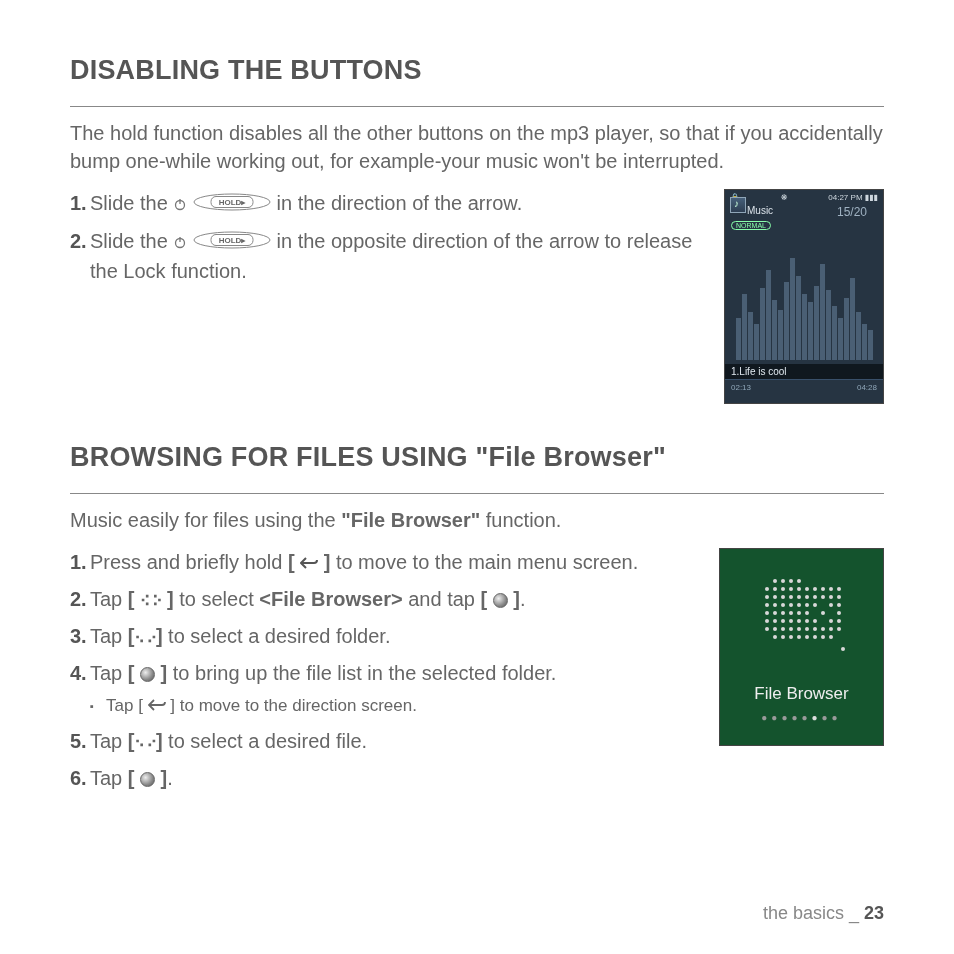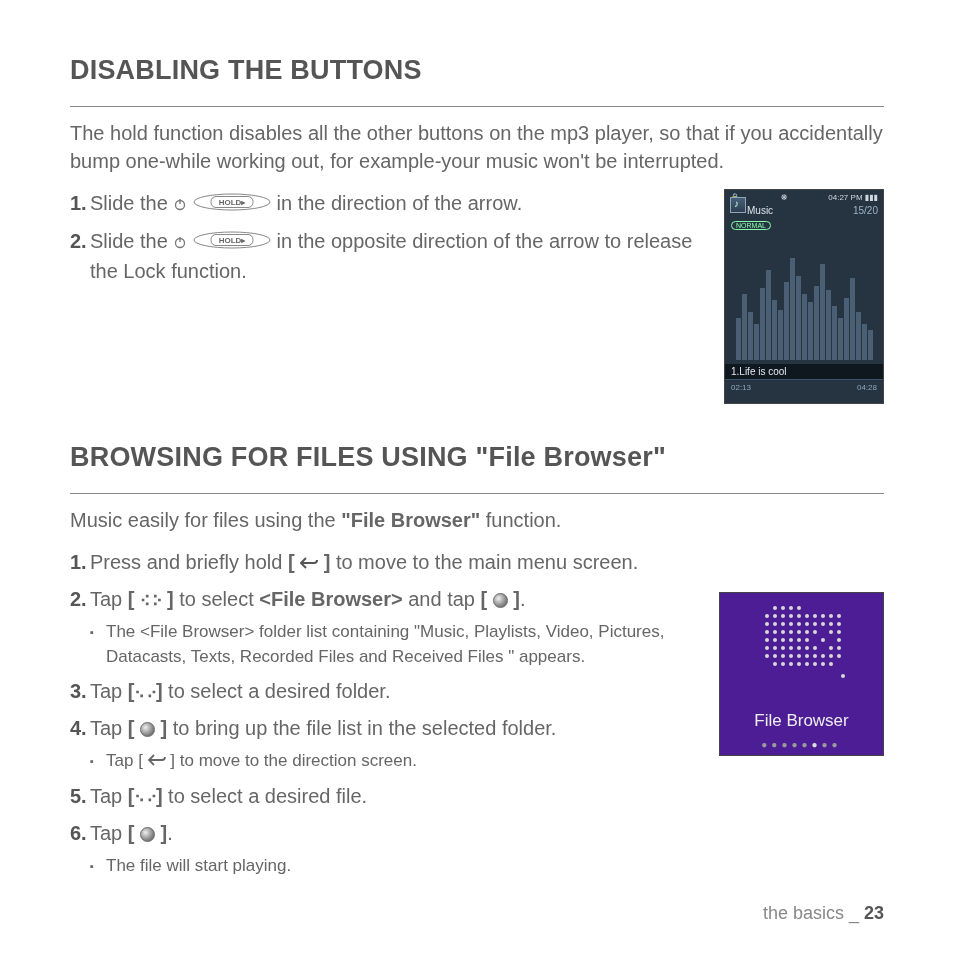--- a/index.html
+++ b/index.html
@@ -18,27 +18,27 @@
   .hold-switch { display: inline-block; vertical-align: middle; text-align: right; }
   .sec2 { margin-top: 38px; }
   .footer { position: absolute; bottom: 30px; right: 70px; font-size: 18px; color: #888; }
   .footer b { color: #555; }
   
   .device-music { width: 160px; height: 215px; background: #263442; border: 1px solid #444; position: relative; font-size: 9px; color: #cfd8df; }
   .dm-top { display: flex; justify-content: space-between; align-items: center; padding: 3px 5px; font-size: 8px; }
   .dm-title { font-size: 10px; padding: 0 5px 2px 22px; position: relative; color: #dbe3ea; }
   .dm-title:before { content: ""; position: absolute; left: 5px; top: -8px; width: 14px; height: 14px; border: 1px solid #8fa6b8; background: linear-gradient(#46607a,#2d3e52); }
   .dm-title:after { content: "♪"; position: absolute; left: 9px; top: -7px; font-size: 10px; color: #cfd; }
-  .dm-track-num { position: absolute; right: 5px; top: 15px; font-size: 10px; color: #9fb2c2; }
+  .dm-track-num { position: absolute; right: 16px; top: 15px; font-size: 12px; color: #9fb2c2; }
   .dm-eq { height: 120px; margin: 8px 6px 4px 6px; display: flex; align-items: flex-end; gap: 1px; justify-content: center; }
   .dm-eq span { width: 5px; background: #4a5f74; display: block; }
   .dm-song { padding: 2px 6px; background: #10181f; font-size: 10px; color: #e0e8ef; }
   .dm-times { display: flex; justify-content: space-between; padding: 3px 6px 2px; font-size: 8px; color: #8fa6b8; border-top: 1px solid #39506a; }
   .repeat { display:inline-block; border:1px solid #8fa; border-radius:6px; padding:0 4px; font-size:7px; color:#8fa; }
-  .device-fb { width: 165px; height: 164px; background: #4c1d95; border: 1px solid #444; display: flex; flex-direction: column; align-items: center; justify-content: center; color: #e8e8e8; margin-top: 44px; }
+  .device-fb { width: 165px; height: 198px; background: #14532d; border: 1px solid #444; display: flex; flex-direction: column; align-items: center; justify-content: center; color: #e8e8e8; }
   .fb-icon { width: 110px; height: 95px; position: relative; margin-bottom: 18px; }
   .fb-label { font-size: 17px; color: #eee; margin-bottom: 8px; }
   .fb-dots { font-size: 10px; letter-spacing: 4px; color: #9a9a9a; }
   .fb-dots .active { color: #ddd; }
   .back-icon { display:inline-block; width:18px; height:14px; }
   .circle-icon { display:inline-block; width:15px; height:15px; border-radius:50%; background: radial-gradient(circle at 35% 35%, #eee, #888 60%, #555); border:1px solid #666; vertical-align:-2px;}
   .dots-lr { display:inline-block; font-size:14px; letter-spacing:-1px; vertical-align:middle; }
 </style>
 </head>
 <body>
@@ -140,23 +140,20 @@
       <ol>
         <li>
           <span class="num">1.</span>
           <span>Press and briefly hold </span><b>[ <span class="back-icon"><svg width="18" height="12" viewBox="0 0 18 12">
                   <path d="M6 1 L1 6 L6 11 M1 6 H14 Q17 6 17 3" fill="none" stroke="#555" stroke-width="2" stroke-linejoin="round"></path>
                 </svg></span> ]</b><span> to move to the main menu screen.</span>
         </li>
         <li>
           <span class="num">2.</span>
           <span>Tap </span><b>[ <span class="dots-lr">⠪ ⠕</span> ]</b><span> to select </span><b>&lt;File Browser&gt;</b><span> and tap </span><b>[ <span class="circle-icon"></span> ]</b><span>.</span>
-          <ul class="sub">
-              <li>The &lt;File Browser&gt; folder list containing "Music, Playlists, Video, Pictures, Datacasts, Texts, Recorded Files and Received Files " appears.</li>
-            </ul>
         </li>
         <li>
           <span class="num">3.</span>
           <span>Tap </span><b>[<span class="dots-lr">⠢ ⠔</span>]</b><span> to select a desired folder.</span>
         </li>
         <li>
           <span class="num">4.</span>
           <span>Tap </span><b>[ <span class="circle-icon"></span> ]</b><span> to bring up the file list in the selected folder.</span>
           <ul class="sub">
               <li><span>Tap [ </span><span class="back-icon"><svg width="18" height="12" viewBox="0 0 18 12">
@@ -164,23 +161,20 @@
                   </svg></span><span> ] to move to the direction screen.</span></li>
             </ul>
         </li>
         <li>
           <span class="num">5.</span>
           <span>Tap </span><b>[<span class="dots-lr">⠢ ⠔</span>]</b><span> to select a desired file.</span>
         </li>
         <li>
           <span class="num">6.</span>
           <span> Tap </span><b>[ <span class="circle-icon"></span> ]</b><span>.</span>
-          <ul class="sub">
-              <li>The file will start playing.</li>
-            </ul>
         </li>
       </ol>
     </div>
     <div class="device-fb">
       <div class="fb-icon">
         <svg width="110" height="95" viewBox="0 0 110 95">
           <g fill="#d8d8d8">
           <circle cx="28" cy="10" r="2"></circle>
               <circle cx="36" cy="10" r="2"></circle>
               <circle cx="44" cy="10" r="2"></circle>

